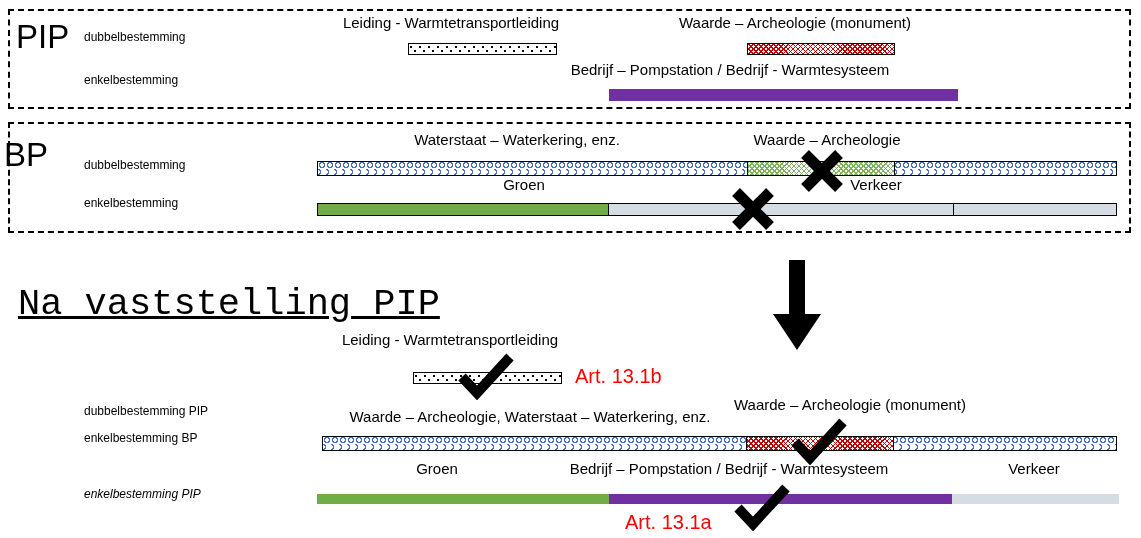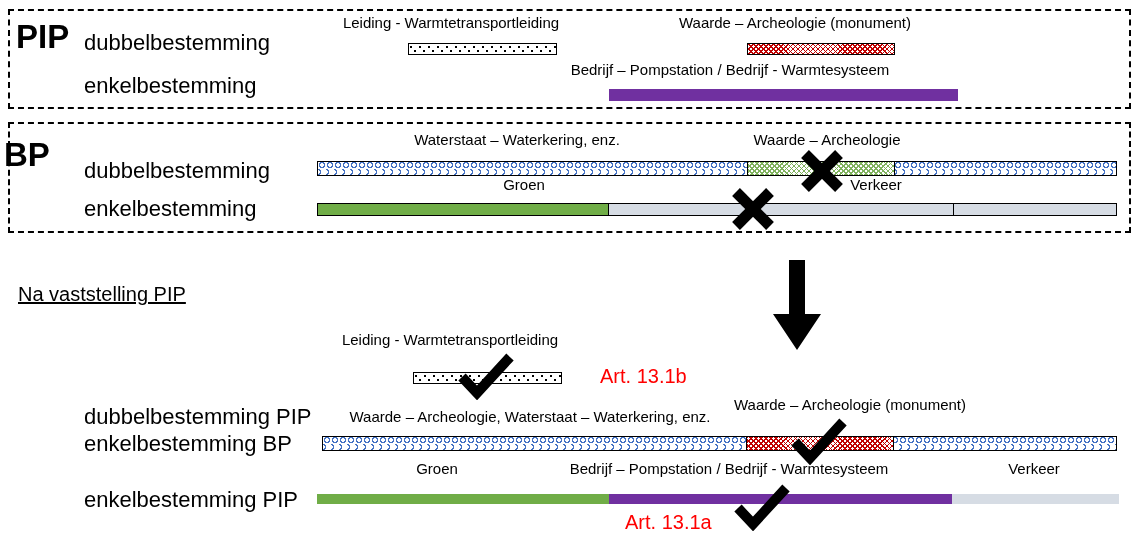--- a/index.html
+++ b/index.html
@@ -2,25 +2,25 @@
 <html style="--purple: #7030A0; --green: #70AD47; --light-gray: #D6DCE4; --wave-blue: #4472C4; --hatch-red: #C00000; --hatch-green: #7FB25C; --red-text: #FF0000;"><head>
 <meta charset="utf-8">
 <style>
   html,body{margin:0;padding:0;}
   body{
     width:1141px;height:538px;position:relative;background:#fff;overflow:hidden;
     font-family:"Liberation Sans",sans-serif;color:#000;
   }
   .abs{position:absolute;}
   .dashed-box{position:absolute;border:2px dashed #000;box-sizing:border-box;background:transparent;}
-  .box-title{position:absolute;font-size:33px;font-weight:700;letter-spacing:0px;}
-  .row-label{position:absolute;font-size:22px;white-space:nowrap;}
+  .box-title{position:absolute;font-size:33px;font-weight:400;letter-spacing:0px;}
+  .row-label{position:absolute;font-size:12px;white-space:nowrap;}
   .small-label{position:absolute;font-size:15px;white-space:nowrap;transform:translateX(-50%);}
   .art-label{position:absolute;font-size:20px;white-space:nowrap;color:var(--red-text,#FF0000);}
-  .heading{position:absolute;font-size:20px;text-decoration:underline;white-space:nowrap;}
+  .heading{position:absolute;font-size:37px;text-decoration:underline;white-space:nowrap;font-family:Liberation Mono, monospace;}
   .bar{position:absolute;box-sizing:border-box;}
   .bordered{border:1px solid #000;}
   .dotted-bar{
     background-color:#fff;
     background-image:
       radial-gradient(circle at 2px 3px, #000 0.9px, transparent 1.4px),
       radial-gradient(circle at 6px 7px, #000 0.9px, transparent 1.4px);
     background-size:9px 9px;
   }
   .red-hatch{
@@ -103,37 +103,37 @@
 </div>
 
 <div class="small-label" style="left:450px;top:331px;">Leiding - Warmtetransportleiding</div>
 <div class="row-label" style="left:84px;top:368px;margin-top:36px;">dubbelbestemming PIP</div>
 <div class="bar bordered dotted-bar" style="left:413px;top:372px;width:149px;height:12px;"></div>
 <div class="abs" style="left:456px;top:352px;">
   <svg width="60" height="48" viewBox="0 0 60 48">
     <polyline points="6,25 21,41 54,5" fill="none" stroke="#000" stroke-width="10"></polyline>
   </svg>
 </div>
-<div class="art-label" style="left:575px;top:365px;margin-left:25px;">Art. 13.1b</div>
+<div class="art-label" style="left:575px;top:365px;">Art. 13.1b</div>
 
 <div class="small-label" style="left:850px;top:396px;">Waarde – Archeologie (monument)</div>
 <div class="small-label" style="left:530px;top:408px;">Waarde – Archeologie, Waterstaat – Waterkering, enz.</div>
 <div class="row-label" style="left:84px;top:431px;">enkelbestemming BP</div>
 <div class="bar bordered wave-bar" style="left:322px;top:436px;width:795px;height:15px;"></div>
 <div class="bar bordered red-hatch" style="left:746px;top:436px;width:148px;height:15px;"></div>
 <div class="abs" style="left:789px;top:417px;">
   <svg width="60" height="48" viewBox="0 0 60 48">
     <polyline points="6,25 21,41 54,5" fill="none" stroke="#000" stroke-width="10"></polyline>
   </svg>
 </div>
 
 <div class="small-label" style="left:437px;top:460px;">Groen</div>
 <div class="small-label" style="left:729px;top:460px;">Bedrijf – Pompstation / Bedrijf - Warmtesysteem</div>
 <div class="small-label" style="left:1034px;top:460px;">Verkeer</div>
-<div class="row-label" style="left:84px;top:487px;">enkelbestemming PIP</div>
+<div class="row-label" style="left:84px;top:487px;font-style:italic;">enkelbestemming PIP</div>
 <div class="bar solid-green" style="left:317px;top:494px;width:292px;height:10px;"></div>
 <div class="bar solid-purple" style="left:609px;top:494px;width:343px;height:10px;"></div>
 <div class="bar solid-gray" style="left:952px;top:494px;width:167px;height:10px;"></div>
 <div class="abs" style="left:732px;top:483px;">
   <svg width="60" height="48" viewBox="0 0 60 48">
     <polyline points="6,25 21,41 54,5" fill="none" stroke="#000" stroke-width="10"></polyline>
   </svg>
 </div>
 <div class="art-label" style="left:625px;top:511px;">Art. 13.1a</div>
 

